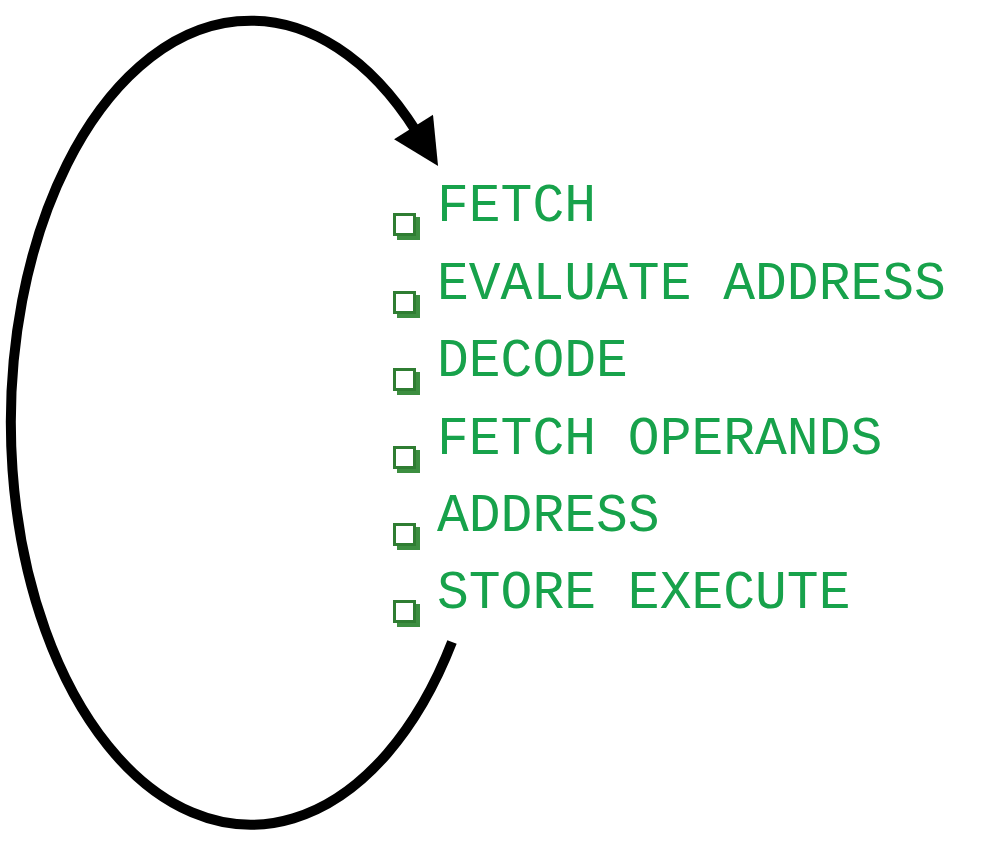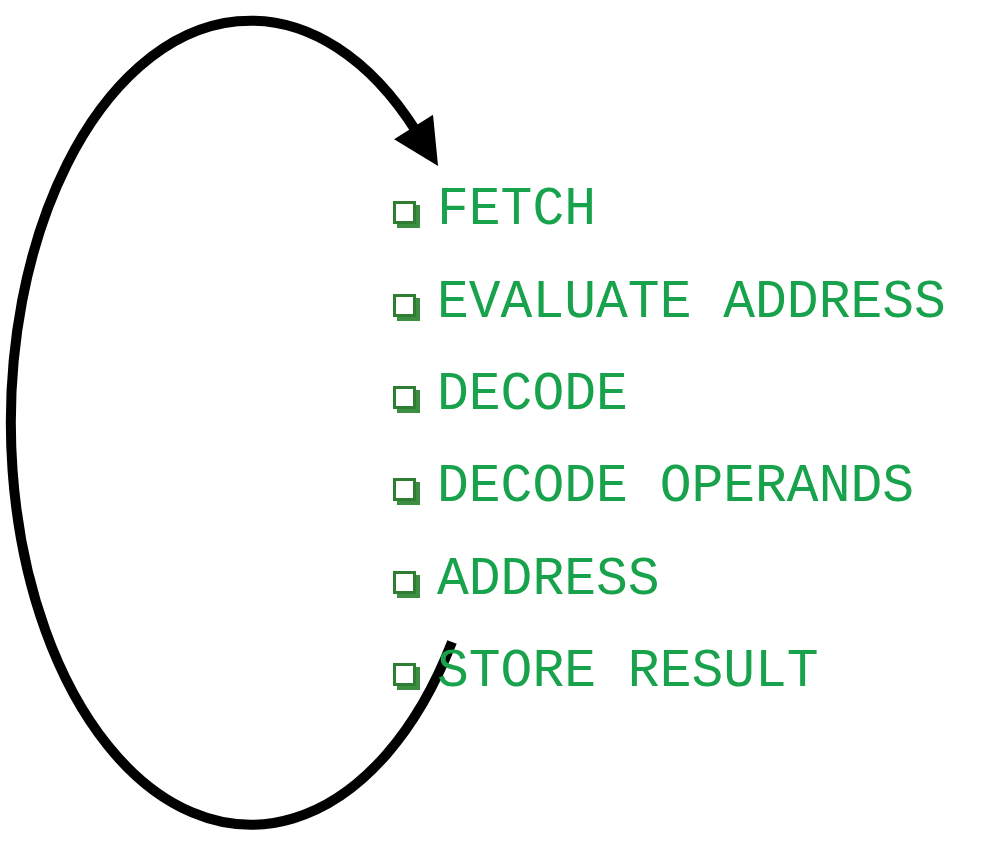--- a/index.html
+++ b/index.html
@@ -26,24 +26,23 @@
     pointer-events: none;
   }
   ul.steps {
     position: absolute;
     left: 393px;
     top: 159px;
     list-style: none;
   }
   ul.steps li {
     display: flex;
-    align-items: center;
+    align-items: flex-end;
     height: 77.4px;
     white-space: pre;
-    margin-top: 15px;
   }
   .bullet {
     display: inline-block;
     width: 23px;
     height: 23px;
     background: #ffffff;
     border: 3.5px solid var(--bullet-border);
     box-shadow: 4px 4px 0 0 var(--bullet-shadow);
     margin-right: 21px;
     flex: 0 0 auto;
@@ -78,25 +77,25 @@
     <li>
       <span class="bullet"></span>
       <span class="step-label">EVALUATE ADDRESS</span>
     </li>
     <li>
       <span class="bullet"></span>
       <span class="step-label">DECODE</span>
     </li>
     <li>
       <span class="bullet"></span>
-      <span class="step-label">DECODE OPERANDS</span>
+      <span class="step-label">FETCH OPERANDS</span>
     </li>
     <li>
       <span class="bullet"></span>
       <span class="step-label">ADDRESS</span>
     </li>
     <li>
       <span class="bullet"></span>
-      <span class="step-label">STORE RESULT</span>
+      <span class="step-label">STORE EXECUTE</span>
     </li>
   </ul>
 
 </div>
 
 </body></html>

